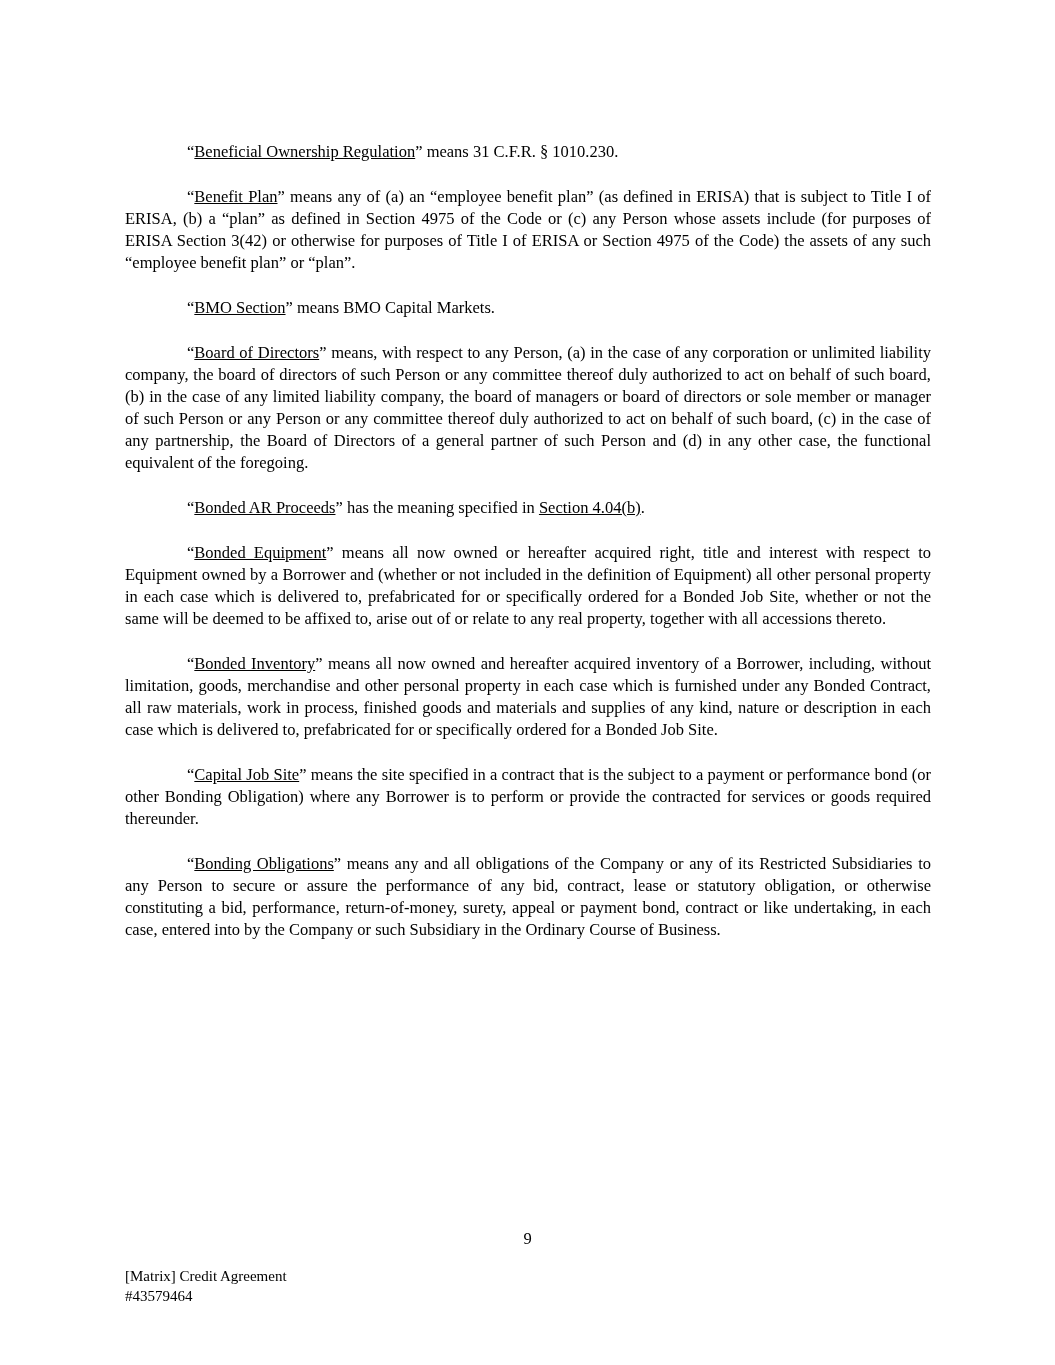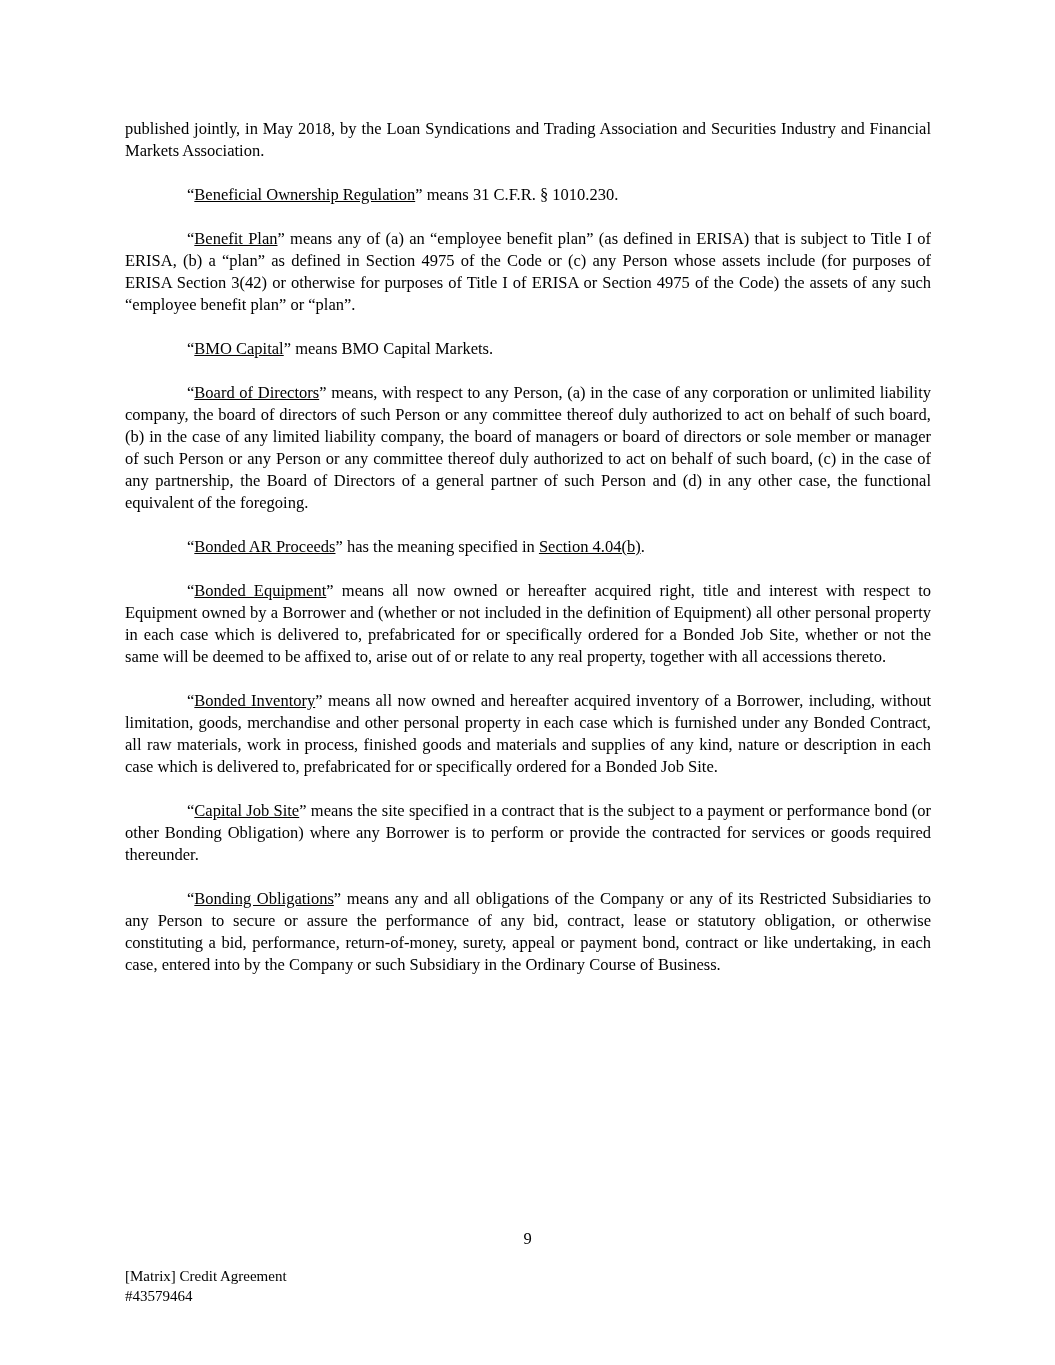--- a/index.html
+++ b/index.html
@@ -17,21 +17,21 @@
     left: 125px;
     top: 118px;
     width: 806px;
   }
   .content p {
     margin: 0 0 22px 0;
     font-size: 16.5px;
     line-height: 22px;
     text-align: justify;
   }
-  .content p.indent { text-indent: 62px; }
+  .content p.indent { text-indent: 62px; margin-top: 23px; }
   .u { text-decoration: underline; }
   .page-number {
     position: absolute;
     left: 0;
     top: 1228px;
     width: 1055px;
     text-align: center;
     font-size: 16.5px;
     line-height: 22px;
   }
@@ -41,24 +41,23 @@
     top: 1266px;
     font-size: 15px;
     line-height: 20px;
   }
 </style>
 </head>
 <body>
 
 <div class="page">
   <div class="content">
-      <p><span>published jointly, in May 2018, by the Loan Syndications and Trading Association and Securities Industry and Financial Markets Association.</span></p>
       <p class="indent"><span>“</span><span class="u">Beneficial Ownership Regulation</span><span>” means 31 C.F.R. § 1010.230.</span></p>
       <p class="indent"><span>“</span><span class="u">Benefit Plan</span><span>” means any of (a) an “employee benefit plan” (as defined in ERISA) that is subject to Title I of ERISA, (b) a “plan” as defined in Section 4975 of the Code or (c) any Person whose assets include (for purposes of ERISA Section 3(42) or otherwise for purposes of Title I of ERISA or Section 4975 of the Code) the assets of any such “employee benefit plan” or “plan”.</span></p>
-      <p class="indent"><span>“</span><span class="u">BMO Capital</span><span>” means BMO Capital Markets.</span></p>
+      <p class="indent"><span>“</span><span class="u">BMO Section</span><span>” means BMO Capital Markets.</span></p>
       <p class="indent"><span>“</span><span class="u">Board of Directors</span><span>” means, with respect to any Person, (a) in the case of any corporation or unlimited liability company, the board of directors of such Person or any committee thereof duly authorized to act on behalf of such board, (b) in the case of any limited liability company, the board of managers or board of directors or sole member or manager of such Person or any Person or any committee thereof duly authorized to act on behalf of such board, (c) in the case of any partnership, the Board of Directors of a general partner of such Person and (d) in any other case, the functional equivalent of the foregoing.</span></p>
       <p class="indent"><span>“</span><span class="u">Bonded AR Proceeds</span><span>” has the meaning specified in </span><span class="u">Section 4.04(b)</span><span>.</span></p>
       <p class="indent"><span>“</span><span class="u">Bonded Equipment</span><span>” means all now owned or hereafter acquired right, title and interest with respect to Equipment owned by a Borrower and (whether or not included in the definition of Equipment) all other personal property in each case which is delivered to, prefabricated for or specifically ordered for a Bonded Job Site, whether or not the same will be deemed to be affixed to, arise out of or relate to any real property, together with all accessions thereto.</span></p>
       <p class="indent"><span>“</span><span class="u">Bonded Inventory</span><span>” means all now owned and hereafter acquired inventory of a Borrower, including, without limitation, goods, merchandise and other personal property in each case which is furnished under any Bonded Contract, all raw materials, work in process, finished goods and materials and supplies of any kind, nature or description in each case which is delivered to, prefabricated for or specifically ordered for a Bonded Job Site.</span></p>
       <p class="indent"><span>“</span><span class="u">Capital Job Site</span><span>” means the site specified in a contract that is the subject to a payment or performance bond (or other Bonding Obligation) where any Borrower is to perform or provide the contracted for services or goods required thereunder.</span></p>
       <p class="indent"><span>“</span><span class="u">Bonding Obligations</span><span>” means any and all obligations of the Company or any of its Restricted Subsidiaries to any Person to secure or assure the performance of any bid, contract, lease or statutory obligation, or otherwise constituting a bid, performance, return-of-money, surety, appeal or payment bond, contract or like undertaking, in each case, entered into by the Company or such Subsidiary in the Ordinary Course of Business.</span></p>
     </div>
   <div class="page-number">9</div>
   <div class="footer">
     <div>[Matrix] Credit Agreement</div>

